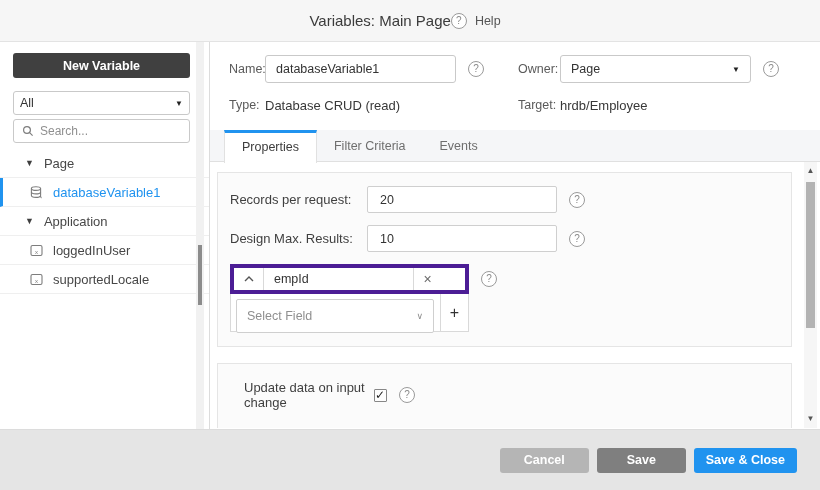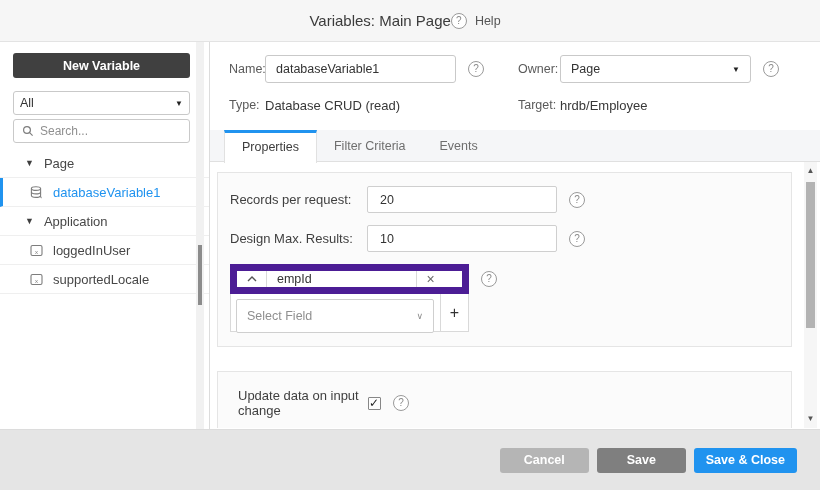--- a/index.html
+++ b/index.html
@@ -72,31 +72,31 @@
   
   .scrollarea { position:relative; height:266px; overflow:hidden; background:#fff; }
   .vscroll { position:absolute; top:0; right:3px; width:13px; height:100%; background:#f6f6f6; z-index:3; }
   .varrow { position:absolute; left:0; width:13px; height:14px; text-align:center; font-size:8px; color:#555;
             line-height:14px; cursor:pointer; }
   .varrow.up { top:2px; } .varrow.down { bottom:2px; }
   .vthumb { position:absolute; top:20px; left:2px; width:9px; height:146px; background:#b3b3b3; cursor:grab; }
 
   .section { margin-left:7px; width:575px; background:#fbfbfb; border:1px solid #e5e5e5; }
   .sec1 { margin-top:10px; padding:13px 0 14px 12px; }
-  .sec2 { margin-top:24px; padding:16px 0 14px 20px; }
+  .sec2 { margin-top:16px; padding:16px 0 14px 26px; }
   .frow { display:flex; align-items:center; margin-bottom:12px; }
   .flabel { width:137px; font-size:13px; color:#3f3f3f; }
   .fin { width:190px; height:27px; border:1px solid #cfcfcf; border-radius:2px; padding:0 12px;
          font-size:12.5px; color:#333; font-family:inherit; outline:none; background:#fff; }
   .frow-top { align-items:flex-start; }
   .frow-top .flabel { margin-top:7px; }
 
   
   .ob { display:inline-flex; flex-direction:column; }
-  .ob-r1 { display:flex; border:7px solid #4c1d95; background:#fff; height:30px; }
+  .ob-r1 { display:flex; border:4px solid #4c1d95; background:#fff; height:30px; }
   .ob-up { width:30px; border-right:1px solid #d9d9d9; display:flex; align-items:center; justify-content:center; cursor:pointer; }
   .ob-field { width:149px; border:none; outline:none; padding:0 10px; font-size:12.5px; color:#333;
               font-family:inherit; background:#fff; }
   .ob-x { width:28px; border-left:1px solid #d9d9d9; display:flex; align-items:center; justify-content:center;
           color:#6b6b6b; font-size:14px; cursor:pointer; }
   .ob-r2 { display:flex; border:1px solid #d9d9d9; border-top:none; background:#fff; height:38px; }
   .ob-selcell { width:209px; padding:5px 6px 5px 5px; }
   .ob-sel { height:28px; border:1px solid #cfcfcf; border-radius:2px; display:flex; align-items:center;
             justify-content:space-between; padding:16px 10px; font-size:12.5px; color:#8f8f8f; cursor:pointer; background:#fff; }
   .chev { font-size:9px; color:#8a8a8a; }

